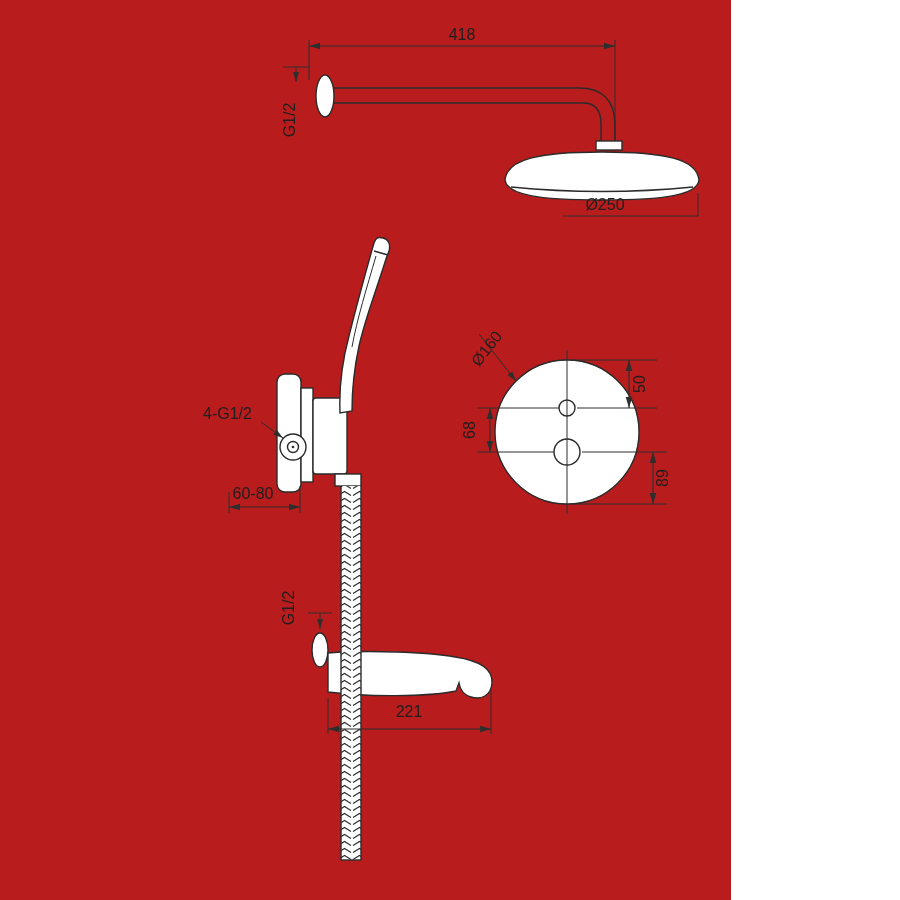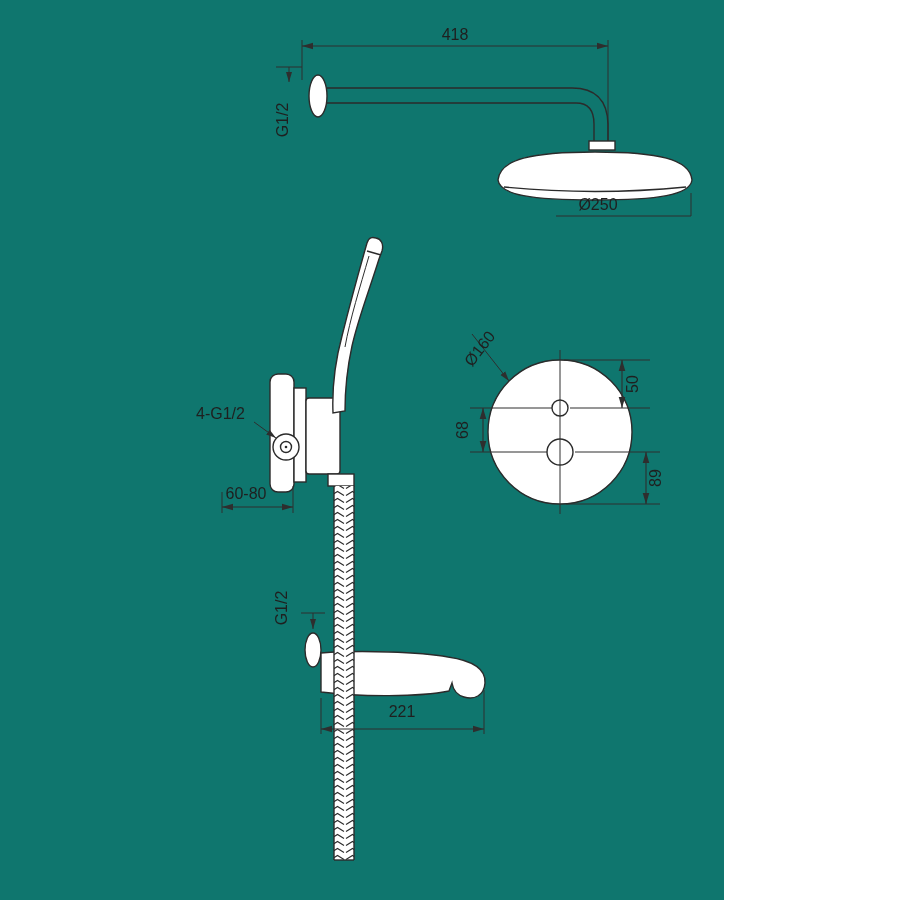--- a/index.html
+++ b/index.html
@@ -1,19 +1,20 @@
 <!DOCTYPE html>
 <html><head>
 <meta charset="utf-8">
 <style>
   html, body { margin: 0; padding: 0; background: #ffffff; }
   .page {
-    width: 724px; height: 900px; background: #0f766e;
+    width: 724px; height: 900px; background: #b91c1c;
     position: relative; overflow: hidden;
     font-family: "Liberation Sans", sans-serif;
+    padding-left: 7px;
   }
   svg { display: block; }
   .part   { fill: #ffffff; stroke: #2b2b2b; stroke-width: 1.4; }
   .partln { fill: none;    stroke: #2b2b2b; stroke-width: 1.4; }
   .dim    { fill: none;    stroke: #2e2e2e; stroke-width: 1.1; }
   .thin   { fill: none;    stroke: #2e2e2e; stroke-width: 1; }
   .lbl    { fill: #1f1f1f; font-size: 16px; font-family: "Liberation Sans", sans-serif; }
 </style>
 </head>
 <body>

